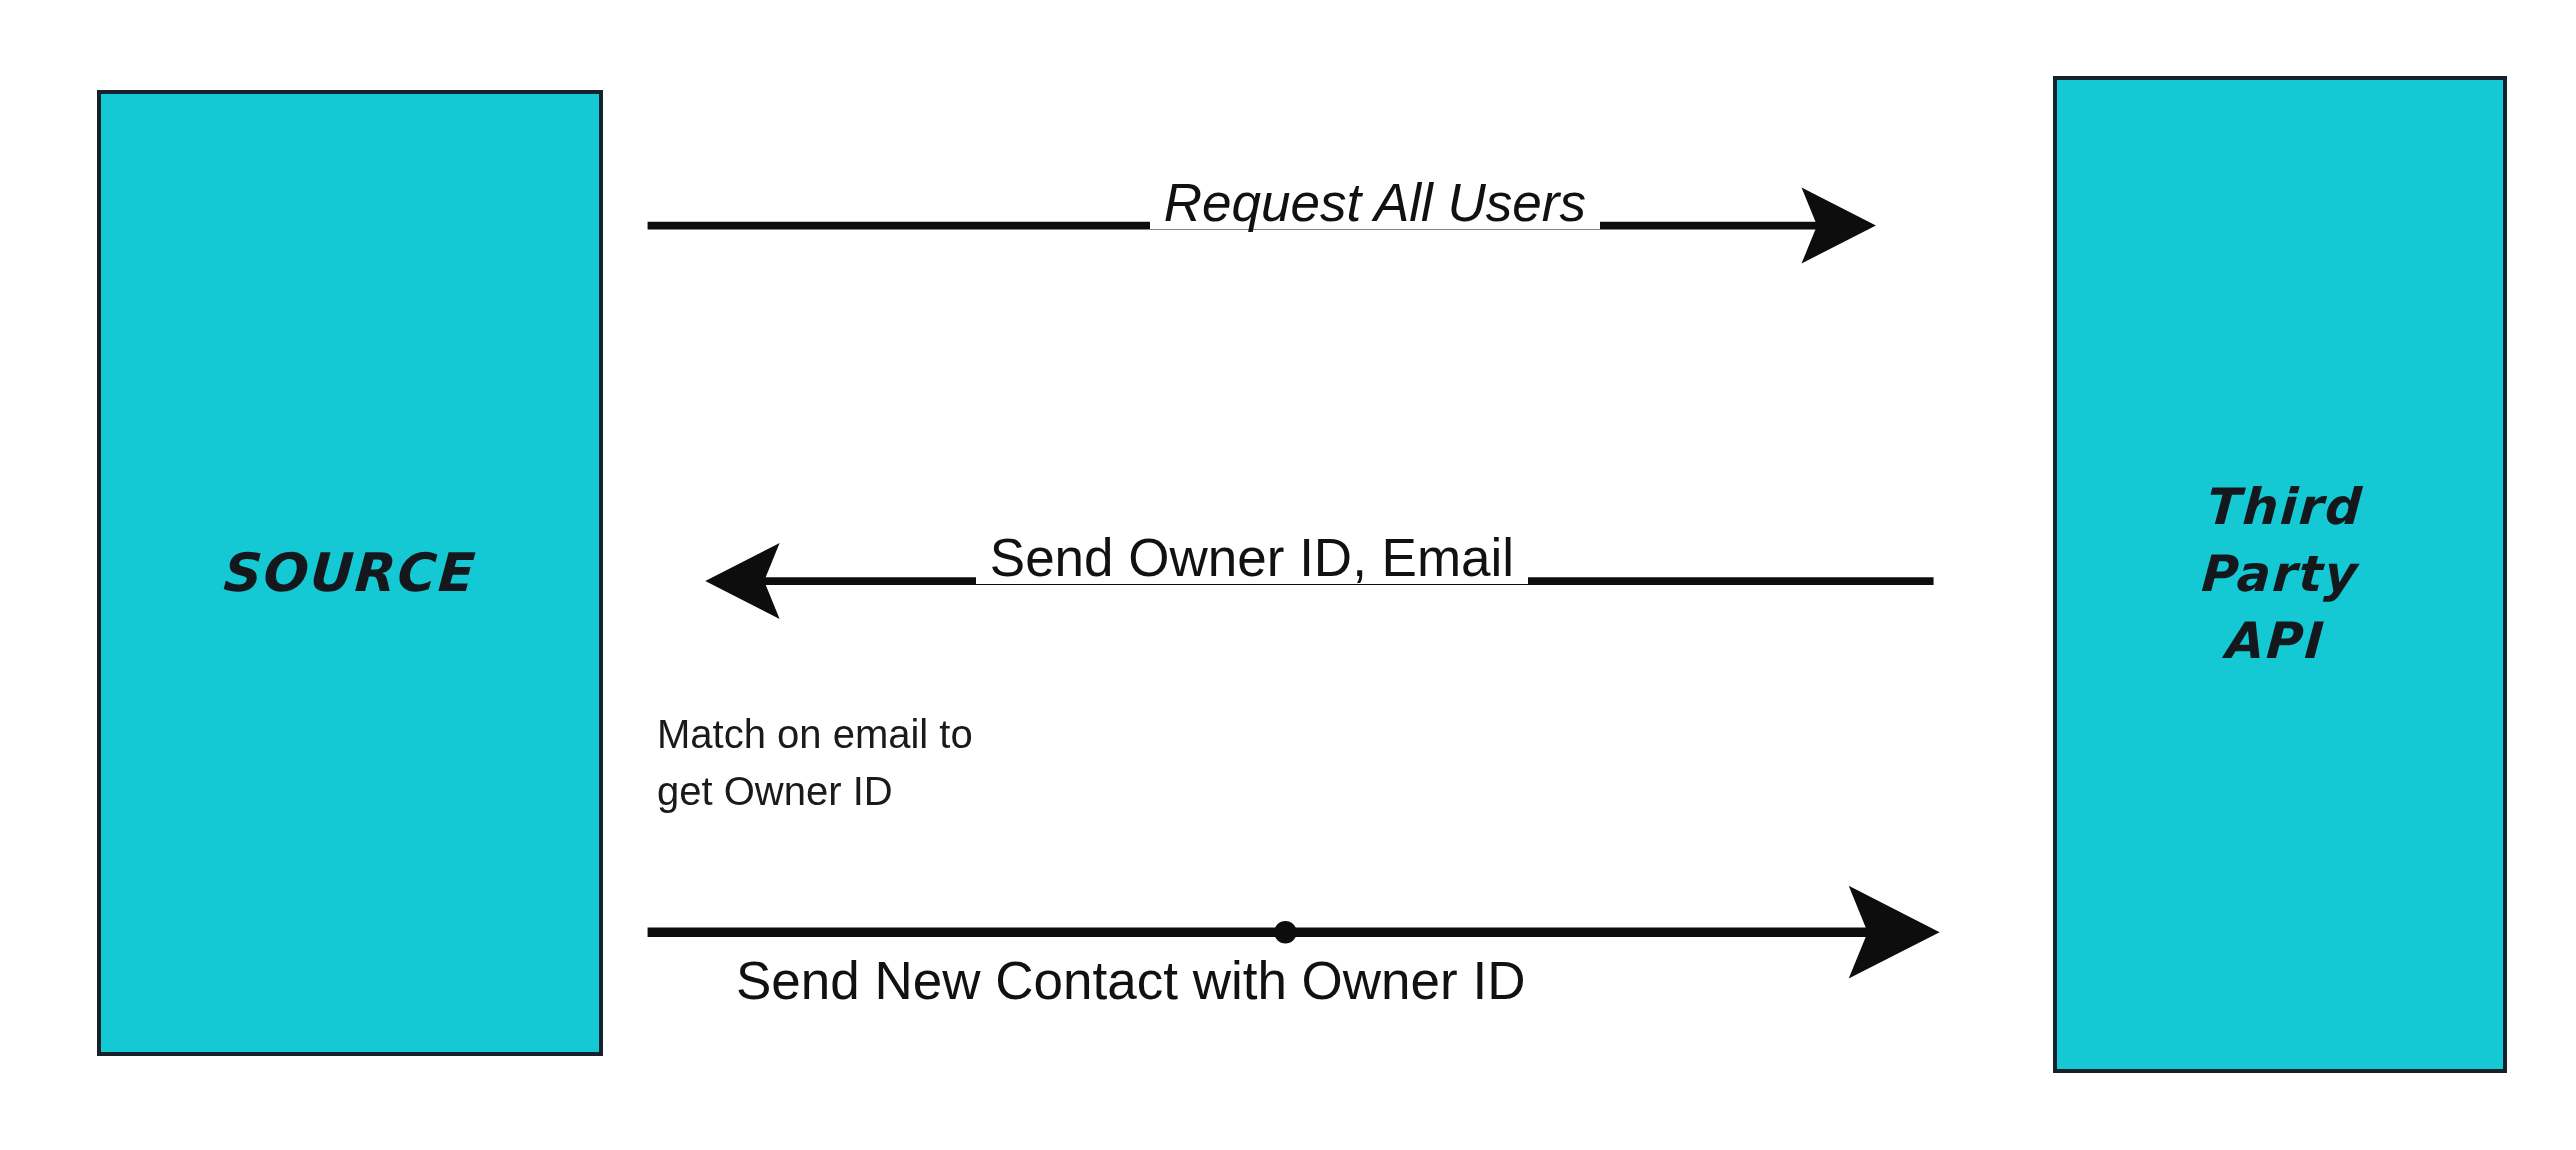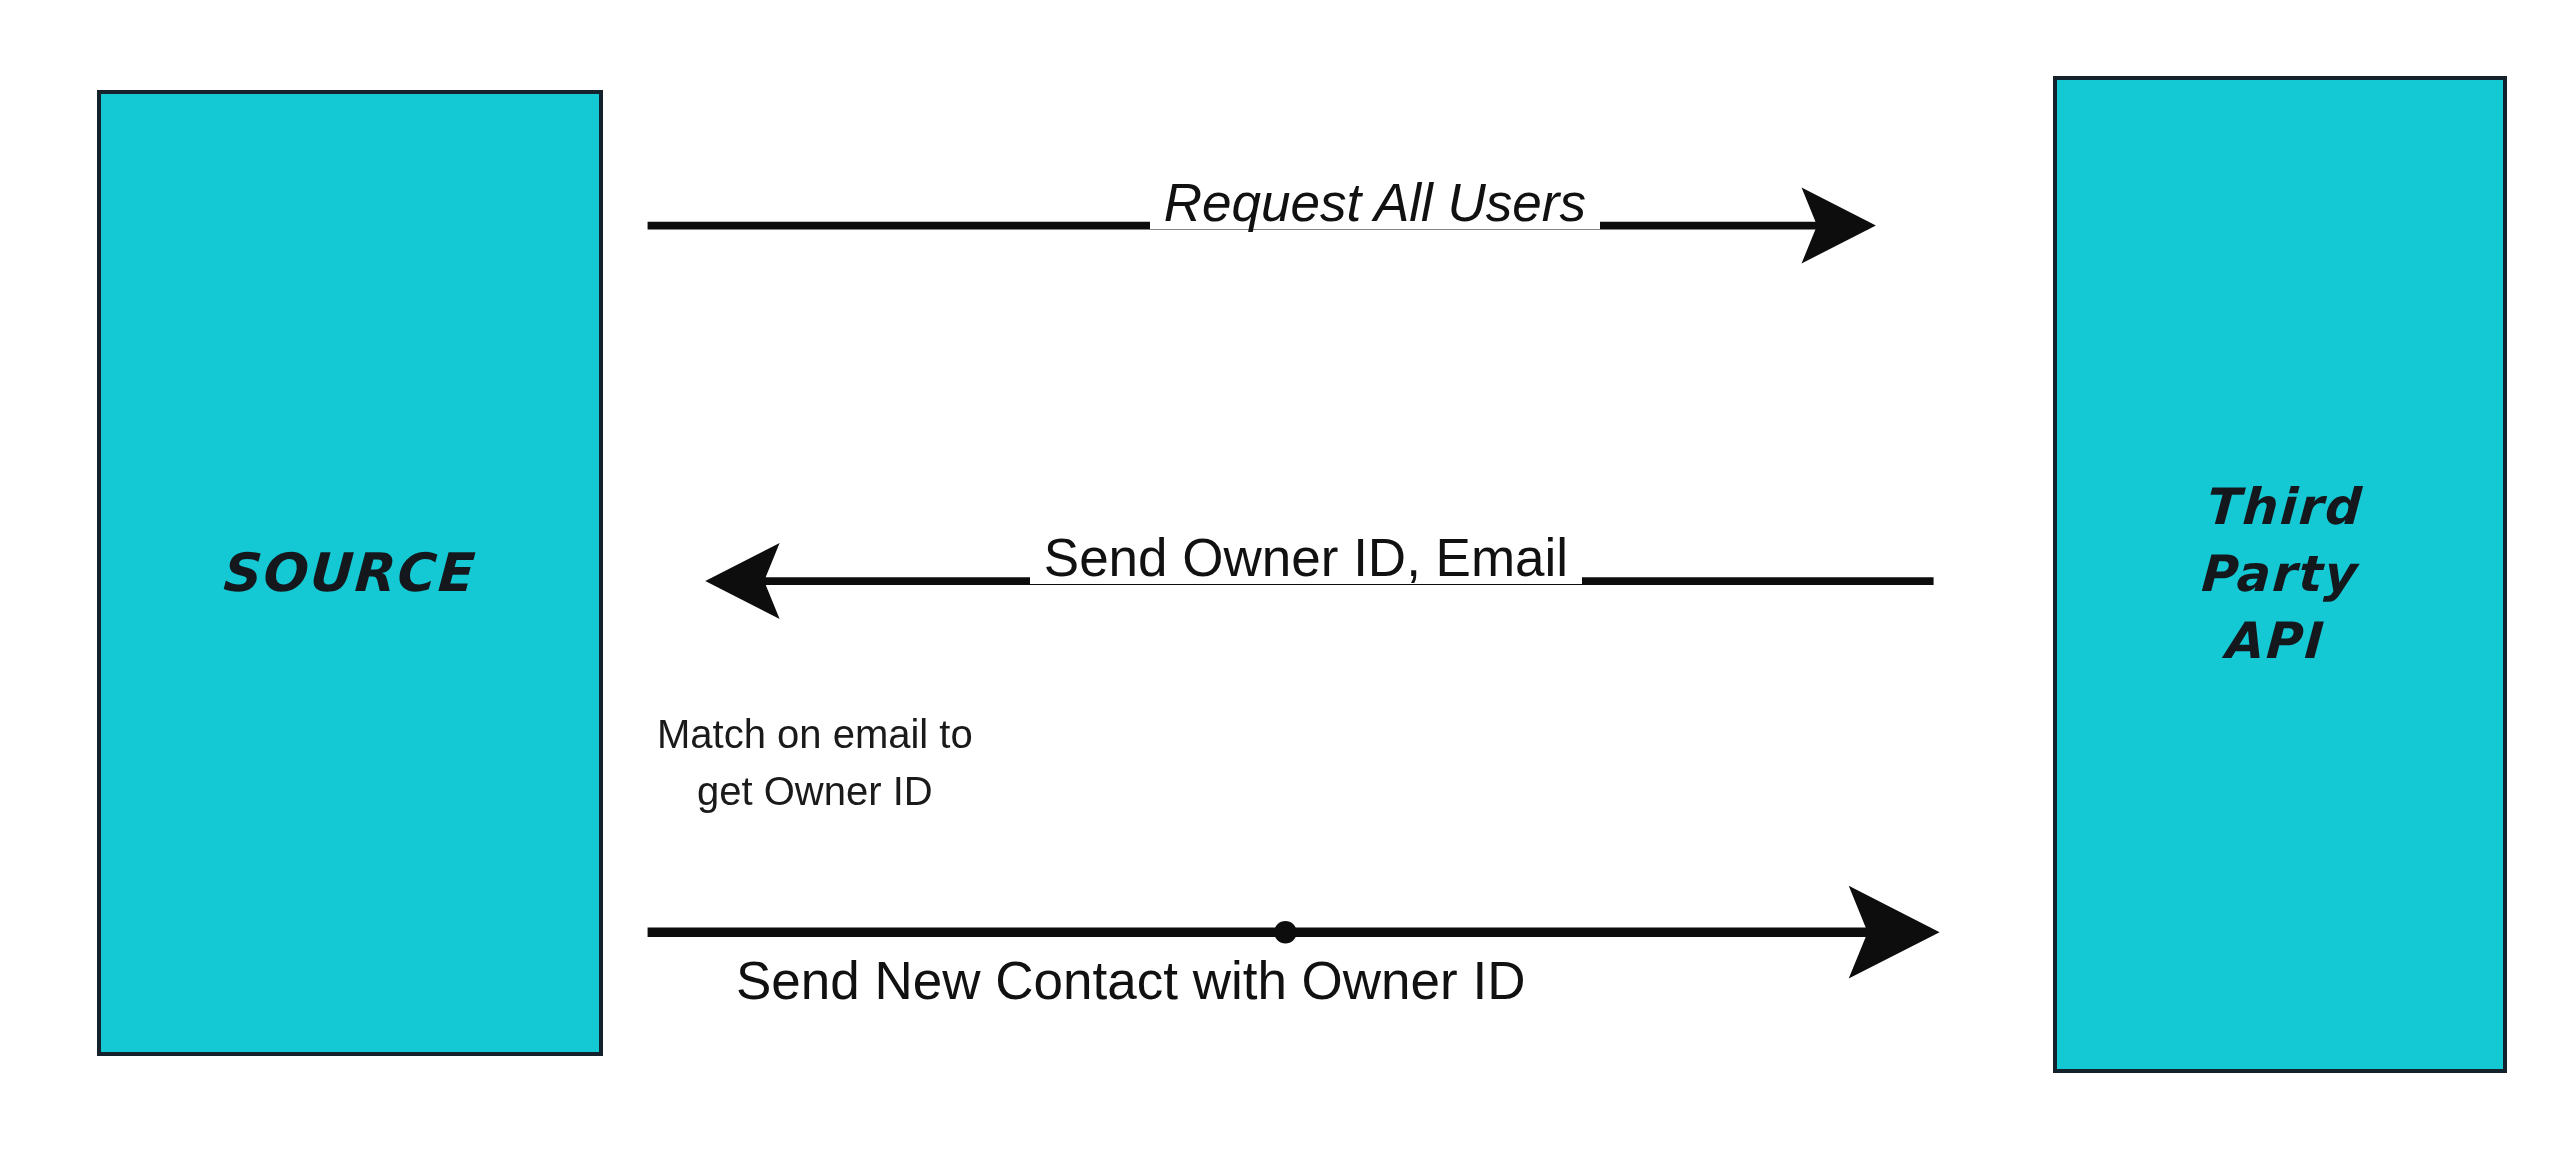--- a/index.html
+++ b/index.html
@@ -92,39 +92,38 @@
     line-height: 1.0;
   }
 
   #label-request-all-users {
     left: 1150px;
     top: 176px;
     font-style: italic;
   }
 
   #label-send-owner-id-email {
-    left: 1030px;
+    left: 976px;
     top: 531px;
   }
 
   #label-send-new-contact {
     left: 736px;
     top: 954px;
     background: transparent;
     padding: 0;
   }
 
   .note-text {
     position: absolute;
     color: #1a1a1a;
     font-family: "Liberation Sans", sans-serif;
     font-size: 40px;
     line-height: 1.42;
     white-space: pre;
-    text-align: center;
   }
 
   #note-match-email {
     left: 657px;
     top: 706px;
   }
 </style>
 </head>
 <body>
 

